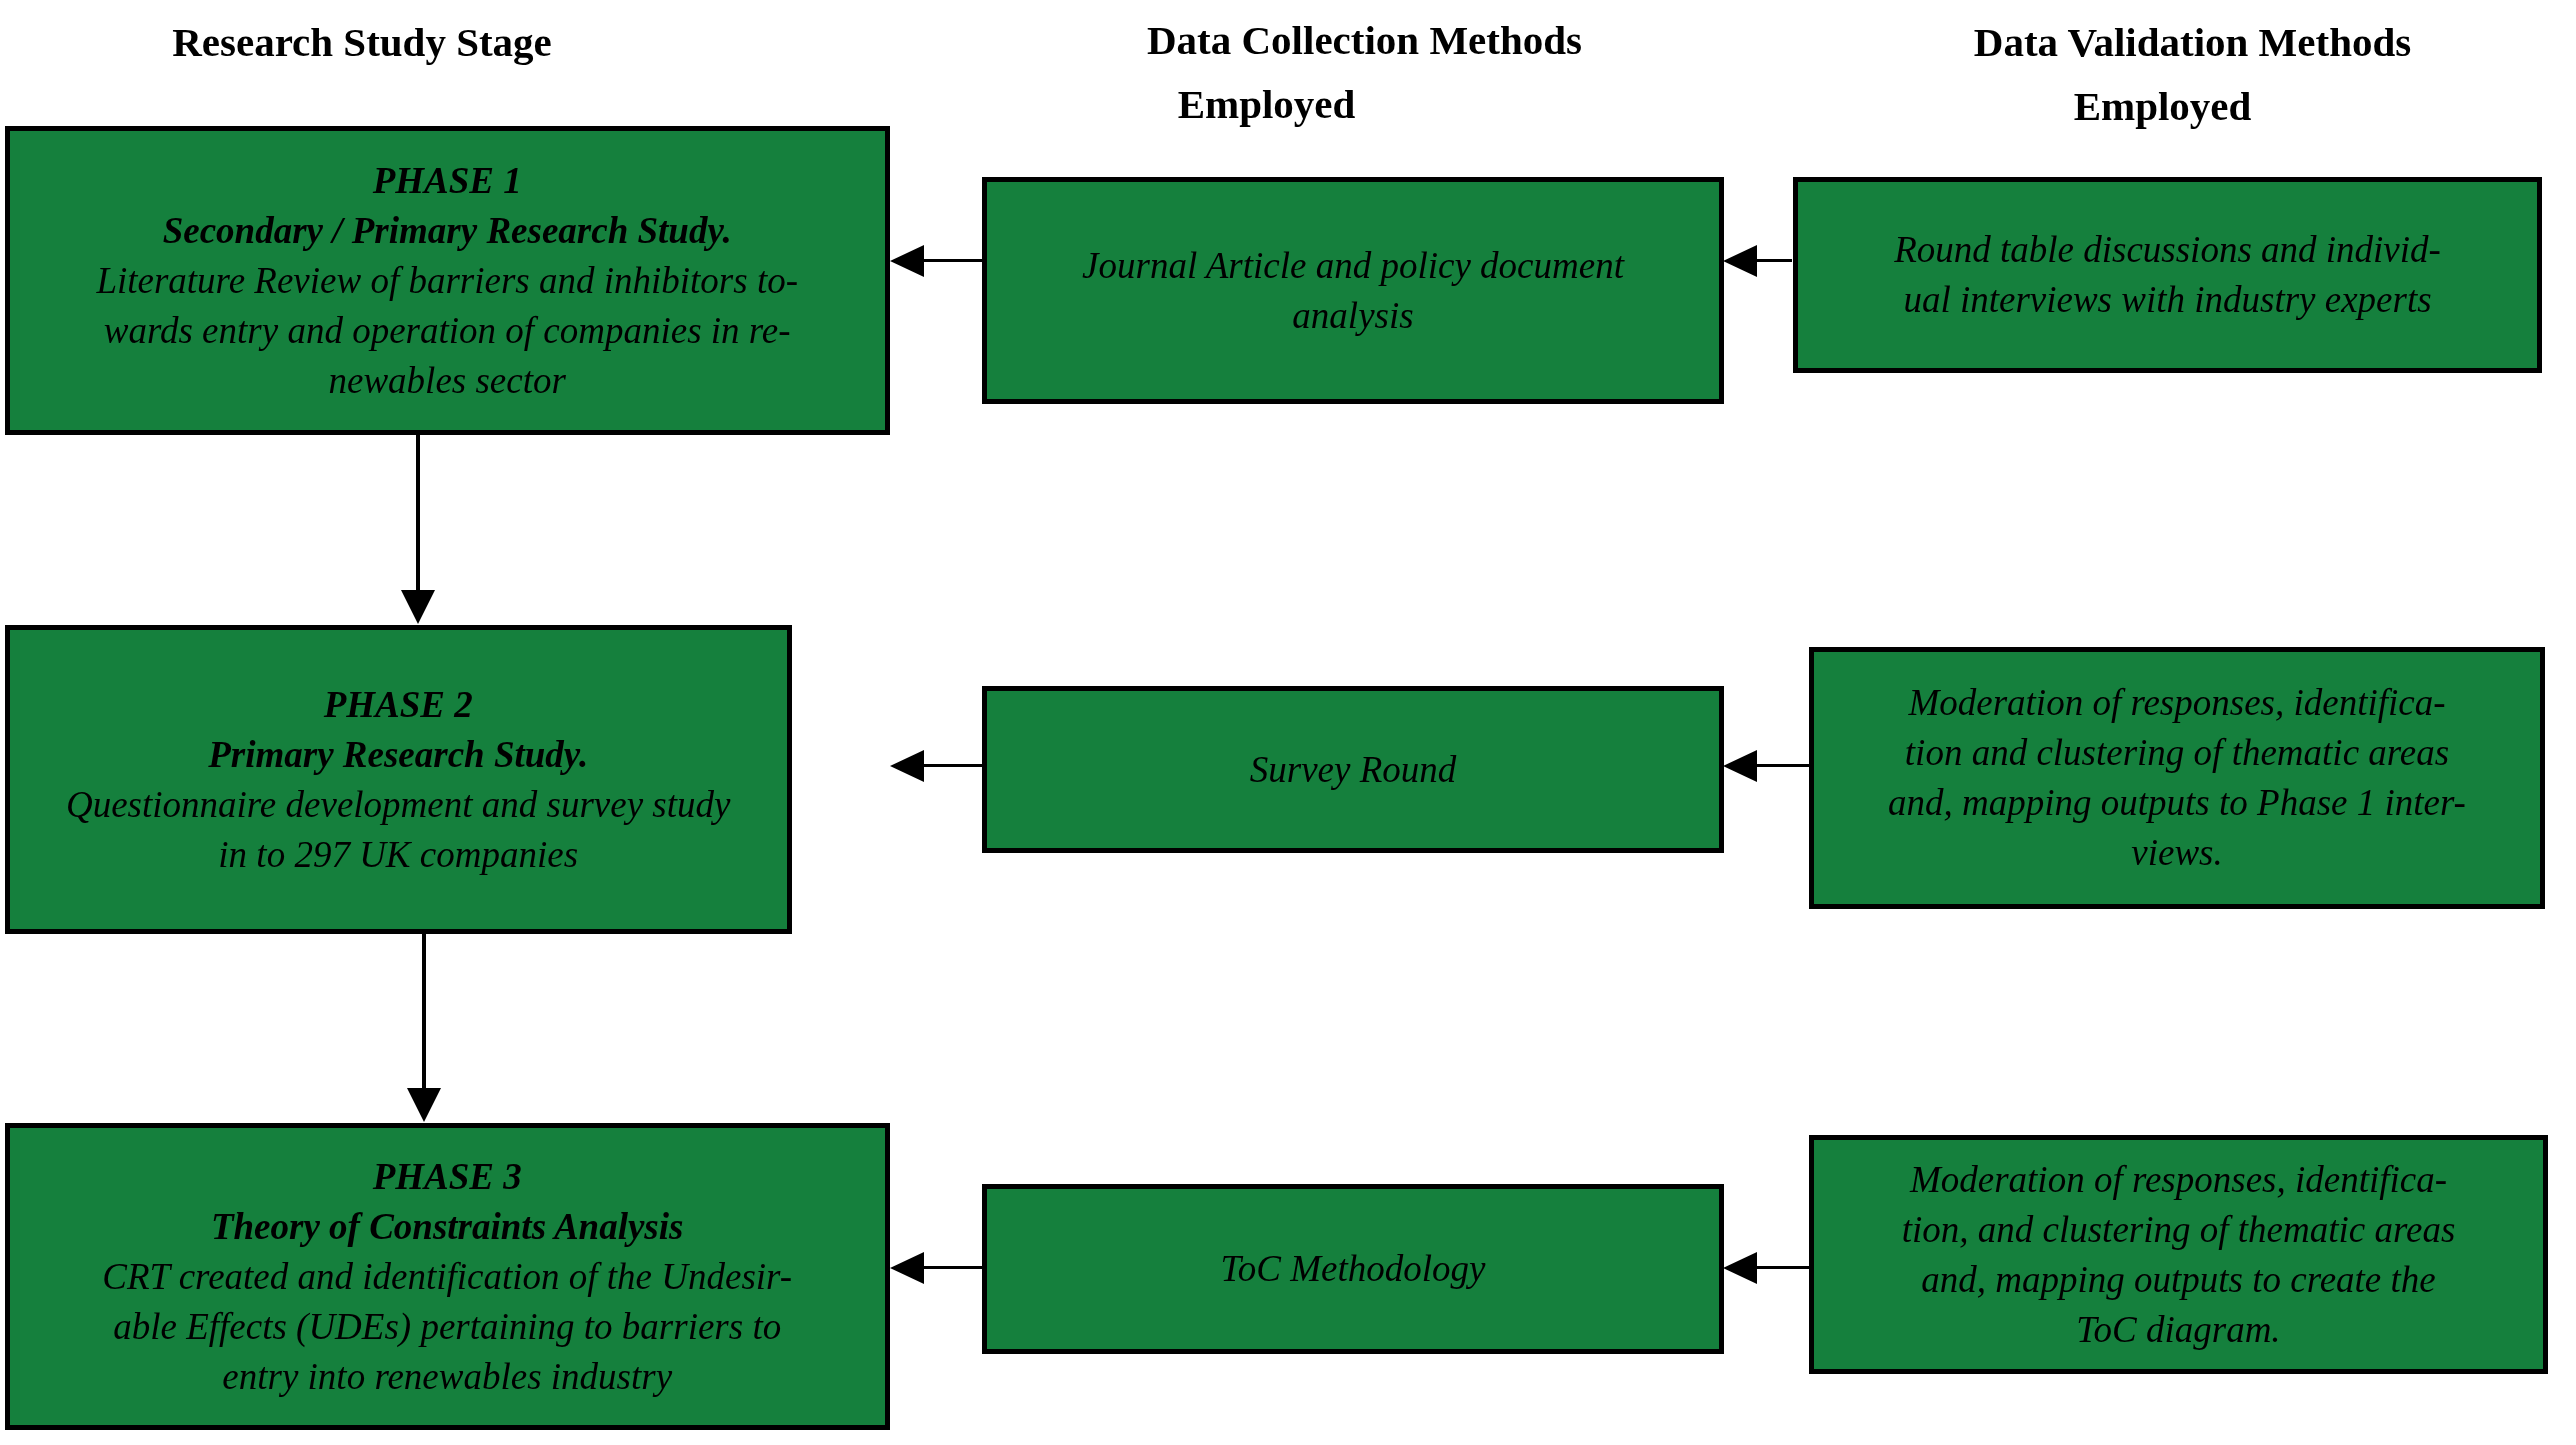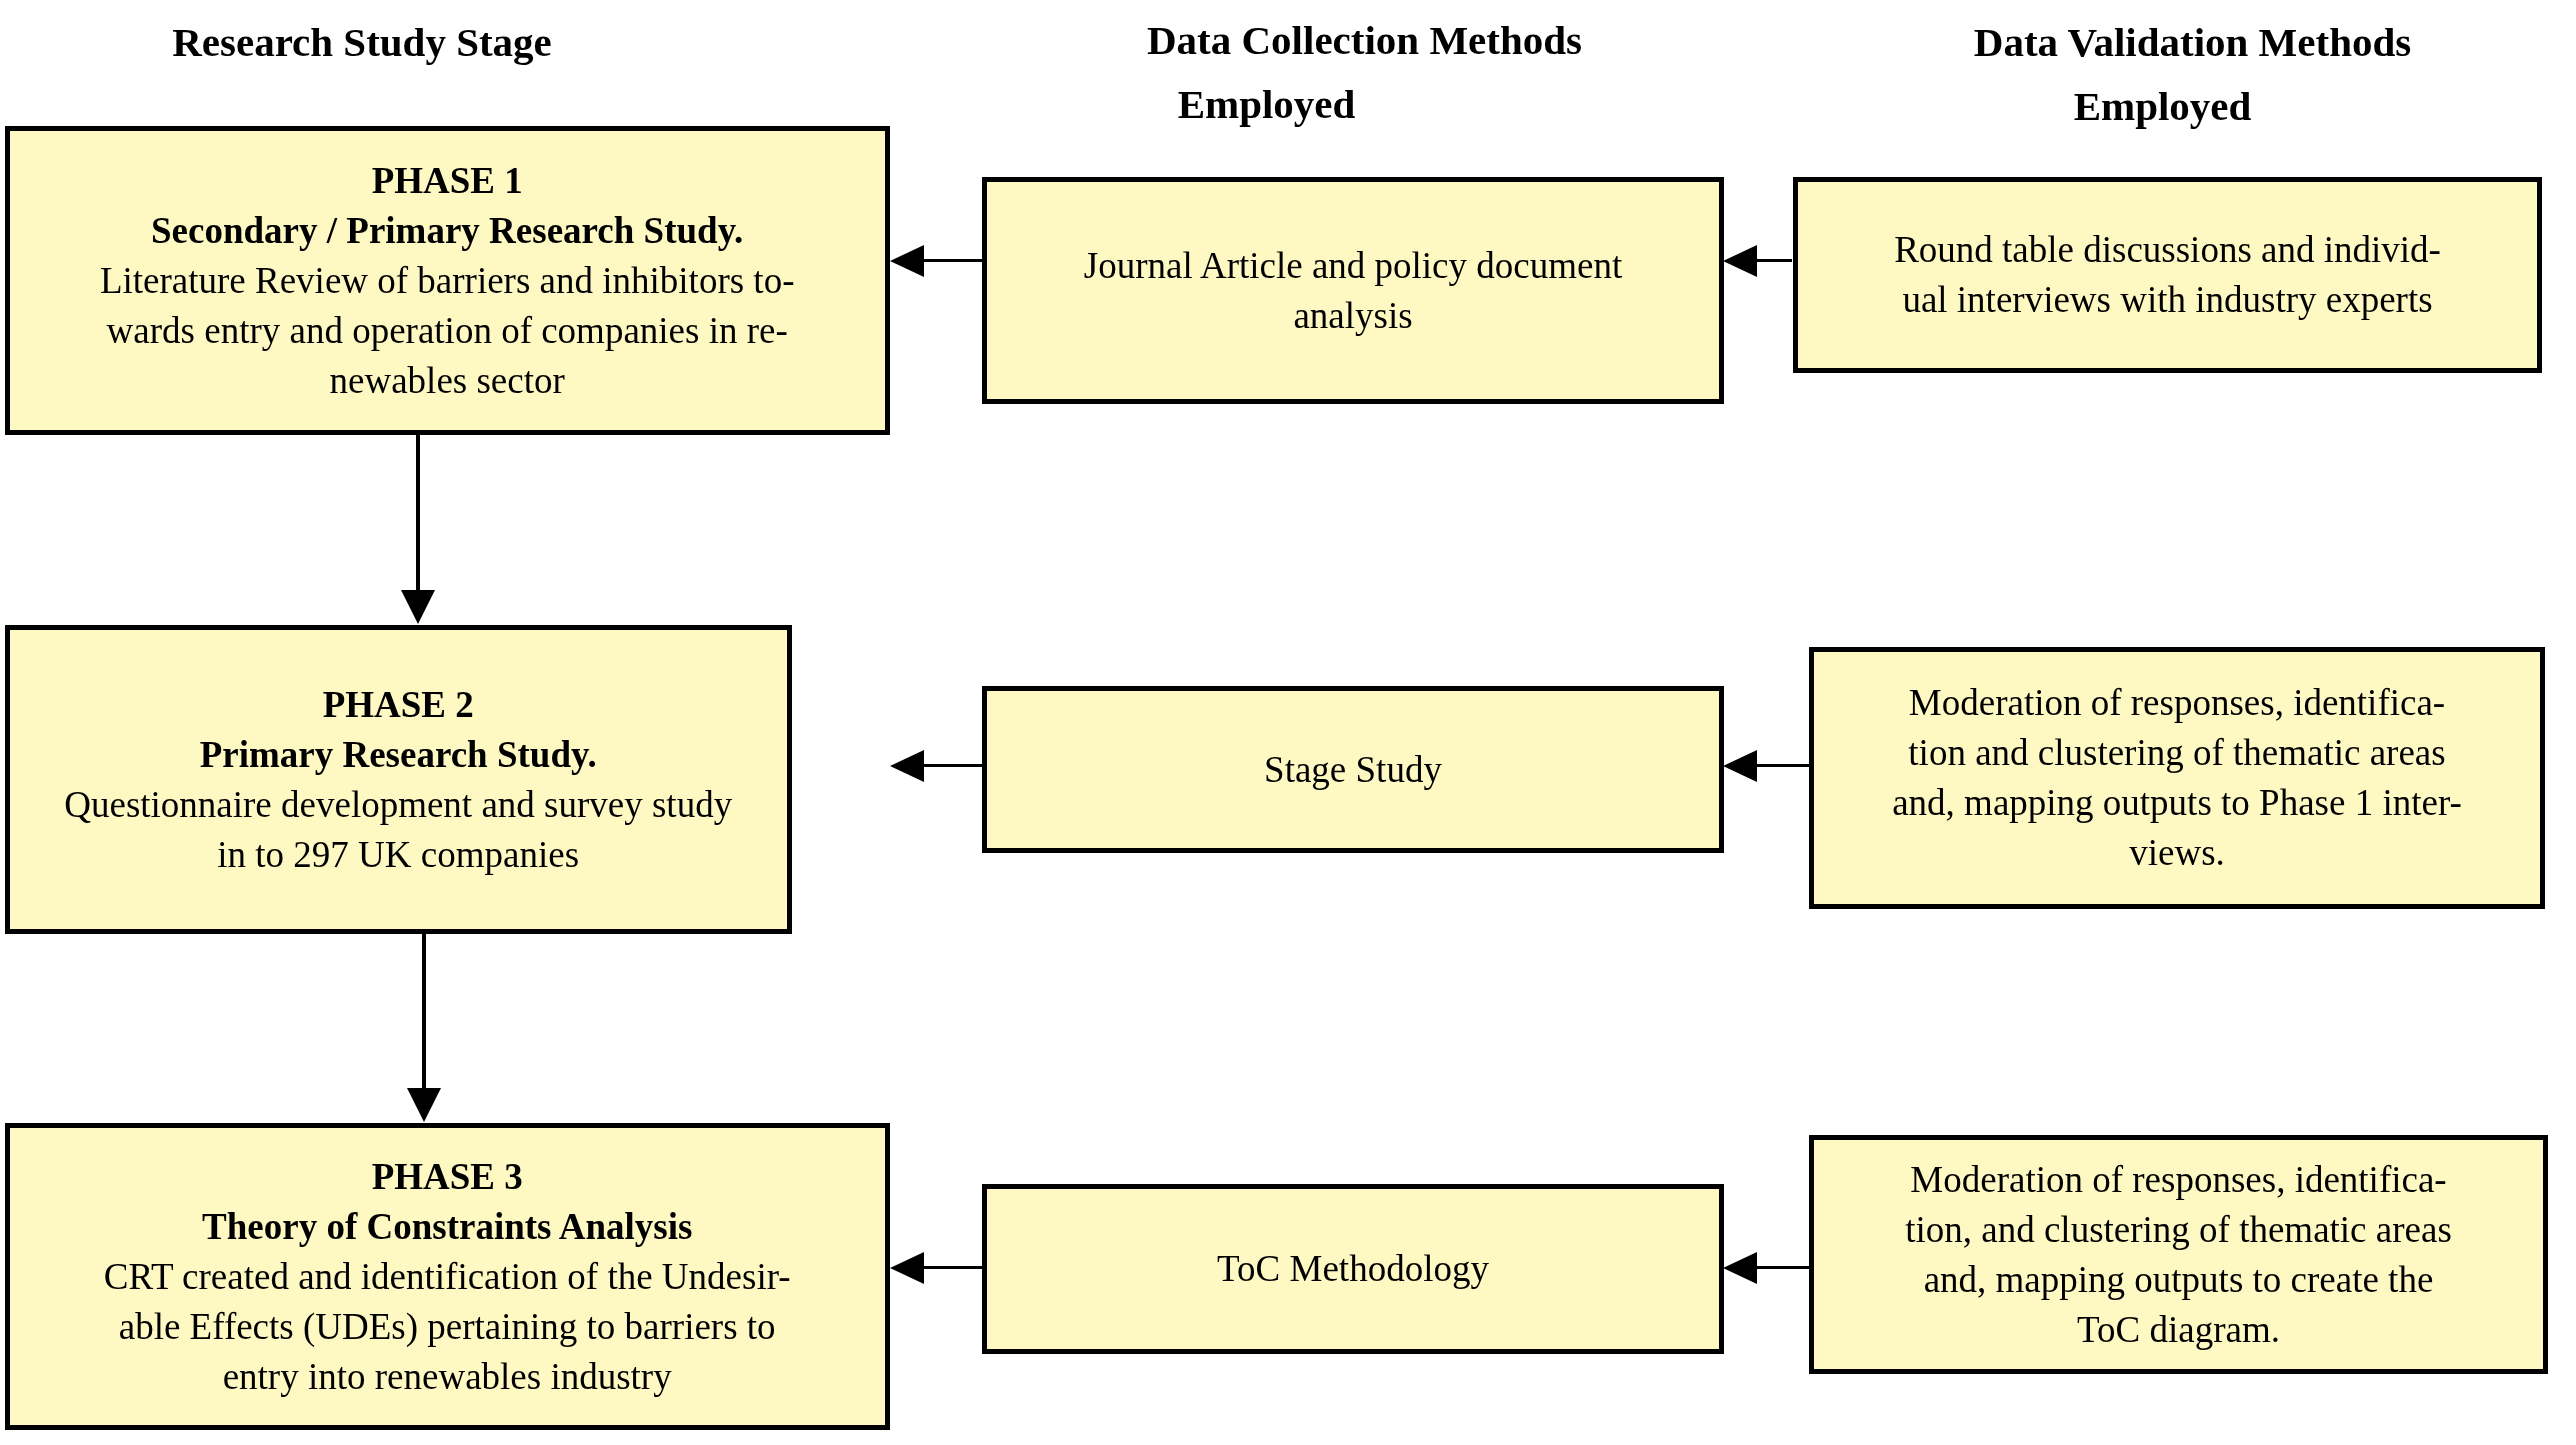--- a/index.html
+++ b/index.html
@@ -20,26 +20,27 @@
     font-size:41px;
     line-height:64px;
     white-space:nowrap;
   }
   .col-header .l2-collection{transform:translateX(-98px);}
   .col-header .l2-validation{transform:translateX(-30px);}
   
   .box{
     position:absolute;
     border:5.3px solid #000000;
-    background:#fef9c3;
+    background:#15803d;
     display:flex;
     align-items:center;
     justify-content:center;
     text-align:center;
     box-sizing:border-box;
+    font-style:italic;
   }
   .box-inner{width:100%;}
   .stage-title,.stage-subtitle{
     font-weight:bold;
     font-size:37px;
     line-height:50px;
     white-space:pre-line;
   }
   .plain-text{
     font-size:37px;
@@ -139,21 +140,21 @@
   <div class="box" style="left:4.7px;top:625px;width:787px;height:309px;">
     <div class="box-inner">
       <div class="stage-title">PHASE 2</div>
       <div class="stage-subtitle">Primary Research Study.</div>
       <div class="plain-text">Questionnaire development and survey study
 in to 297 UK companies</div>
     </div>
   </div>
 
   <div class="box" style="left:982px;top:686px;width:742px;height:167px;">
-    <div class="box-inner plain-text">Stage Study</div>
+    <div class="box-inner plain-text">Survey Round</div>
   </div>
 
   <div class="box" style="left:1809px;top:647px;width:736px;height:262px;">
     <div class="box-inner plain-text">Moderation of responses, identifica-
 tion and clustering of thematic areas
 and, mapping outputs to Phase 1 inter-
 views.</div>
   </div>
 
   <div class="arrowL" style="left:890px;top:749px;">

